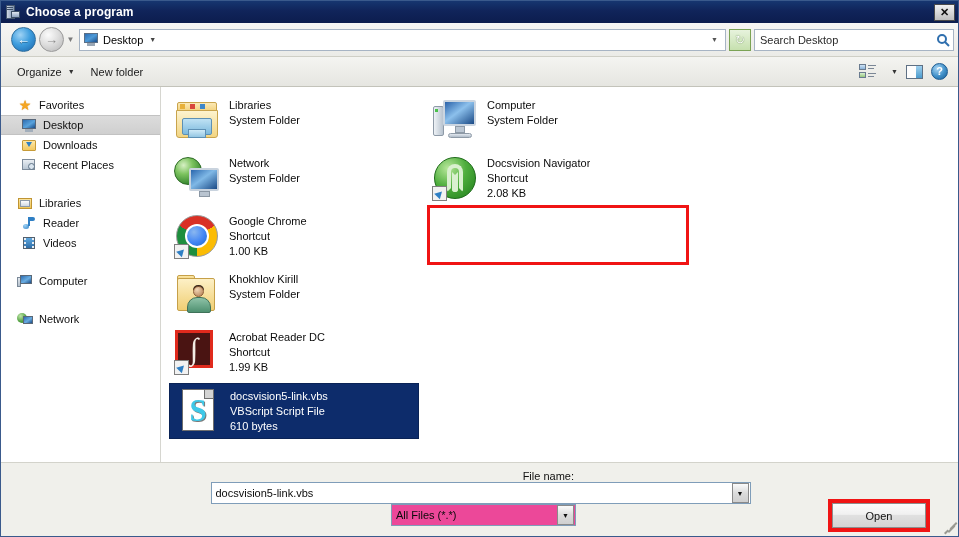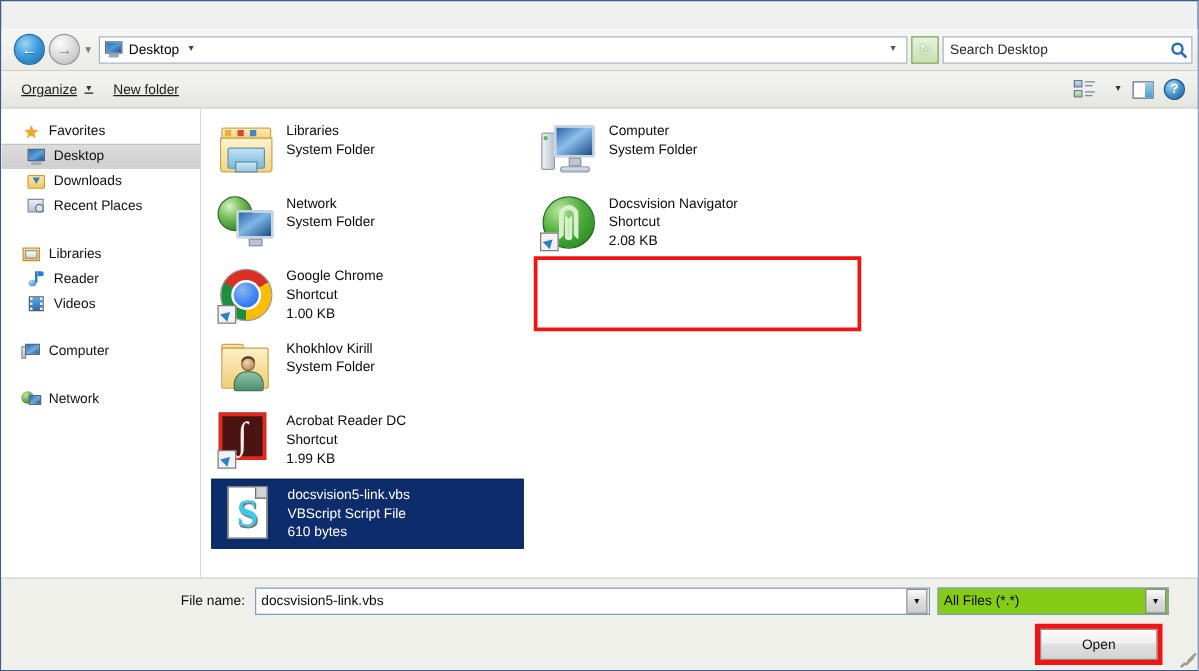--- a/index.html
+++ b/index.html
@@ -234,21 +234,20 @@
     padding: 0 8px;
   }
   .tb-item {
     display: flex;
     align-items: center;
     padding: 3px 8px;
     font-size: 11px;
     color: #1b1b1b;
     cursor: pointer;
     white-space: nowrap;
-    text-decoration: underline;
   }
   .tb-caret {
     font-size: 7px;
     margin-left: 6px;
     color: #333;
   }
   .tb-spacer { flex: 1 1 auto; }
   .tb-icon {
     display: flex;
     align-items: center;
@@ -829,20 +828,21 @@
     border-top: 1px solid #d3d3cb;
     box-sizing: border-box;
   }
   .fname-row {
     position: absolute;
     left: 0; top: 7px;
     width: 959px;
     height: 22px;
     display: flex;
     align-items: center;
+    flex-direction: column;
   }
   .fname-label {
     width: 203px;
     text-align: right;
     padding-right: 8px;
     font-size: 11px;
     color: #101010;
     box-sizing: border-box;
     flex: 0 0 auto;
   }
@@ -873,21 +873,21 @@
     display: flex; align-items: center; justify-content: center;
     font-size: 7px;
     color: #111;
     flex: 0 0 auto;
     cursor: pointer;
   }
   .ftype-select {
     width: 185px;
     height: 22px;
     margin-left: 6px;
-    background: #84cc16;
+    background: #ec4899;
     border: 1px solid #7f9db9;
     box-sizing: border-box;
     display: flex;
     align-items: center;
     flex: 0 0 auto;
     cursor: pointer;
   }
   .ftype-value {
     flex: 1 1 auto;
     padding-left: 4px;
@@ -939,20 +939,31 @@
     background: #9a9a92;
     height: 2px;
     transform: rotate(-45deg);
   }
 </style>
 </head>
 <body>
 
 <div class="dialog">
 
+  <div class="titlebar">
+    <span class="title-icon">
+      <span class="srv-body"></span>
+      <span class="srv-line" style="top:3px"></span>
+      <span class="srv-line" style="top:5px"></span>
+      <span class="srv-mon"></span>
+    </span>
+    <span class="title-text">Choose a program</span>
+    <span class="title-spacer"></span>
+    <div class="close-btn">✕</div>
+  </div>
 
   <div class="navbar">
     <div class="nav-arrow back">
       <span class="glyph">←</span>
     </div>
     <div class="nav-arrow fwd">
       <span class="glyph">→</span>
     </div>
     <div class="nav-hist">▼</div>
 

